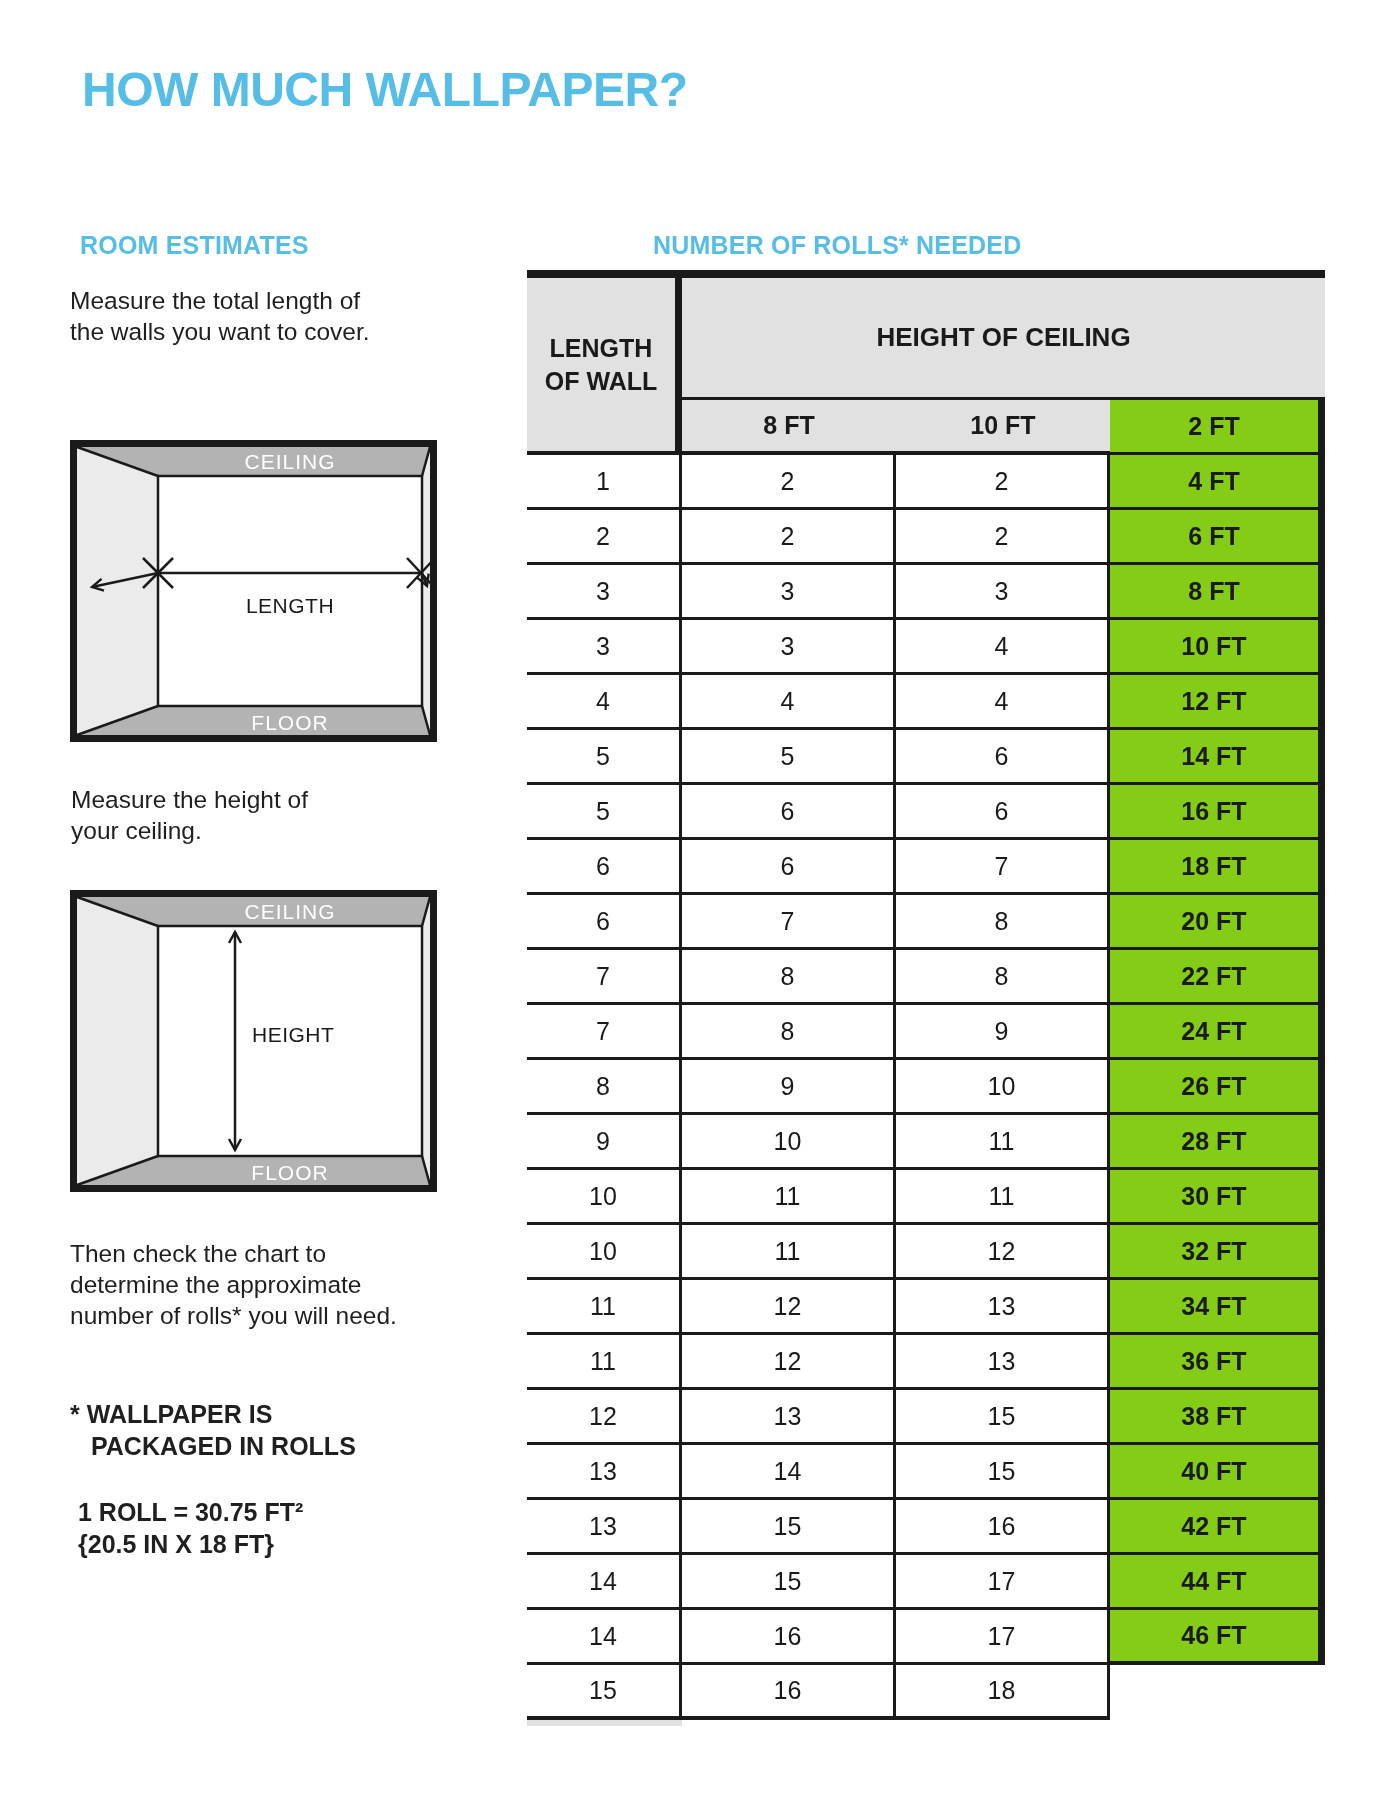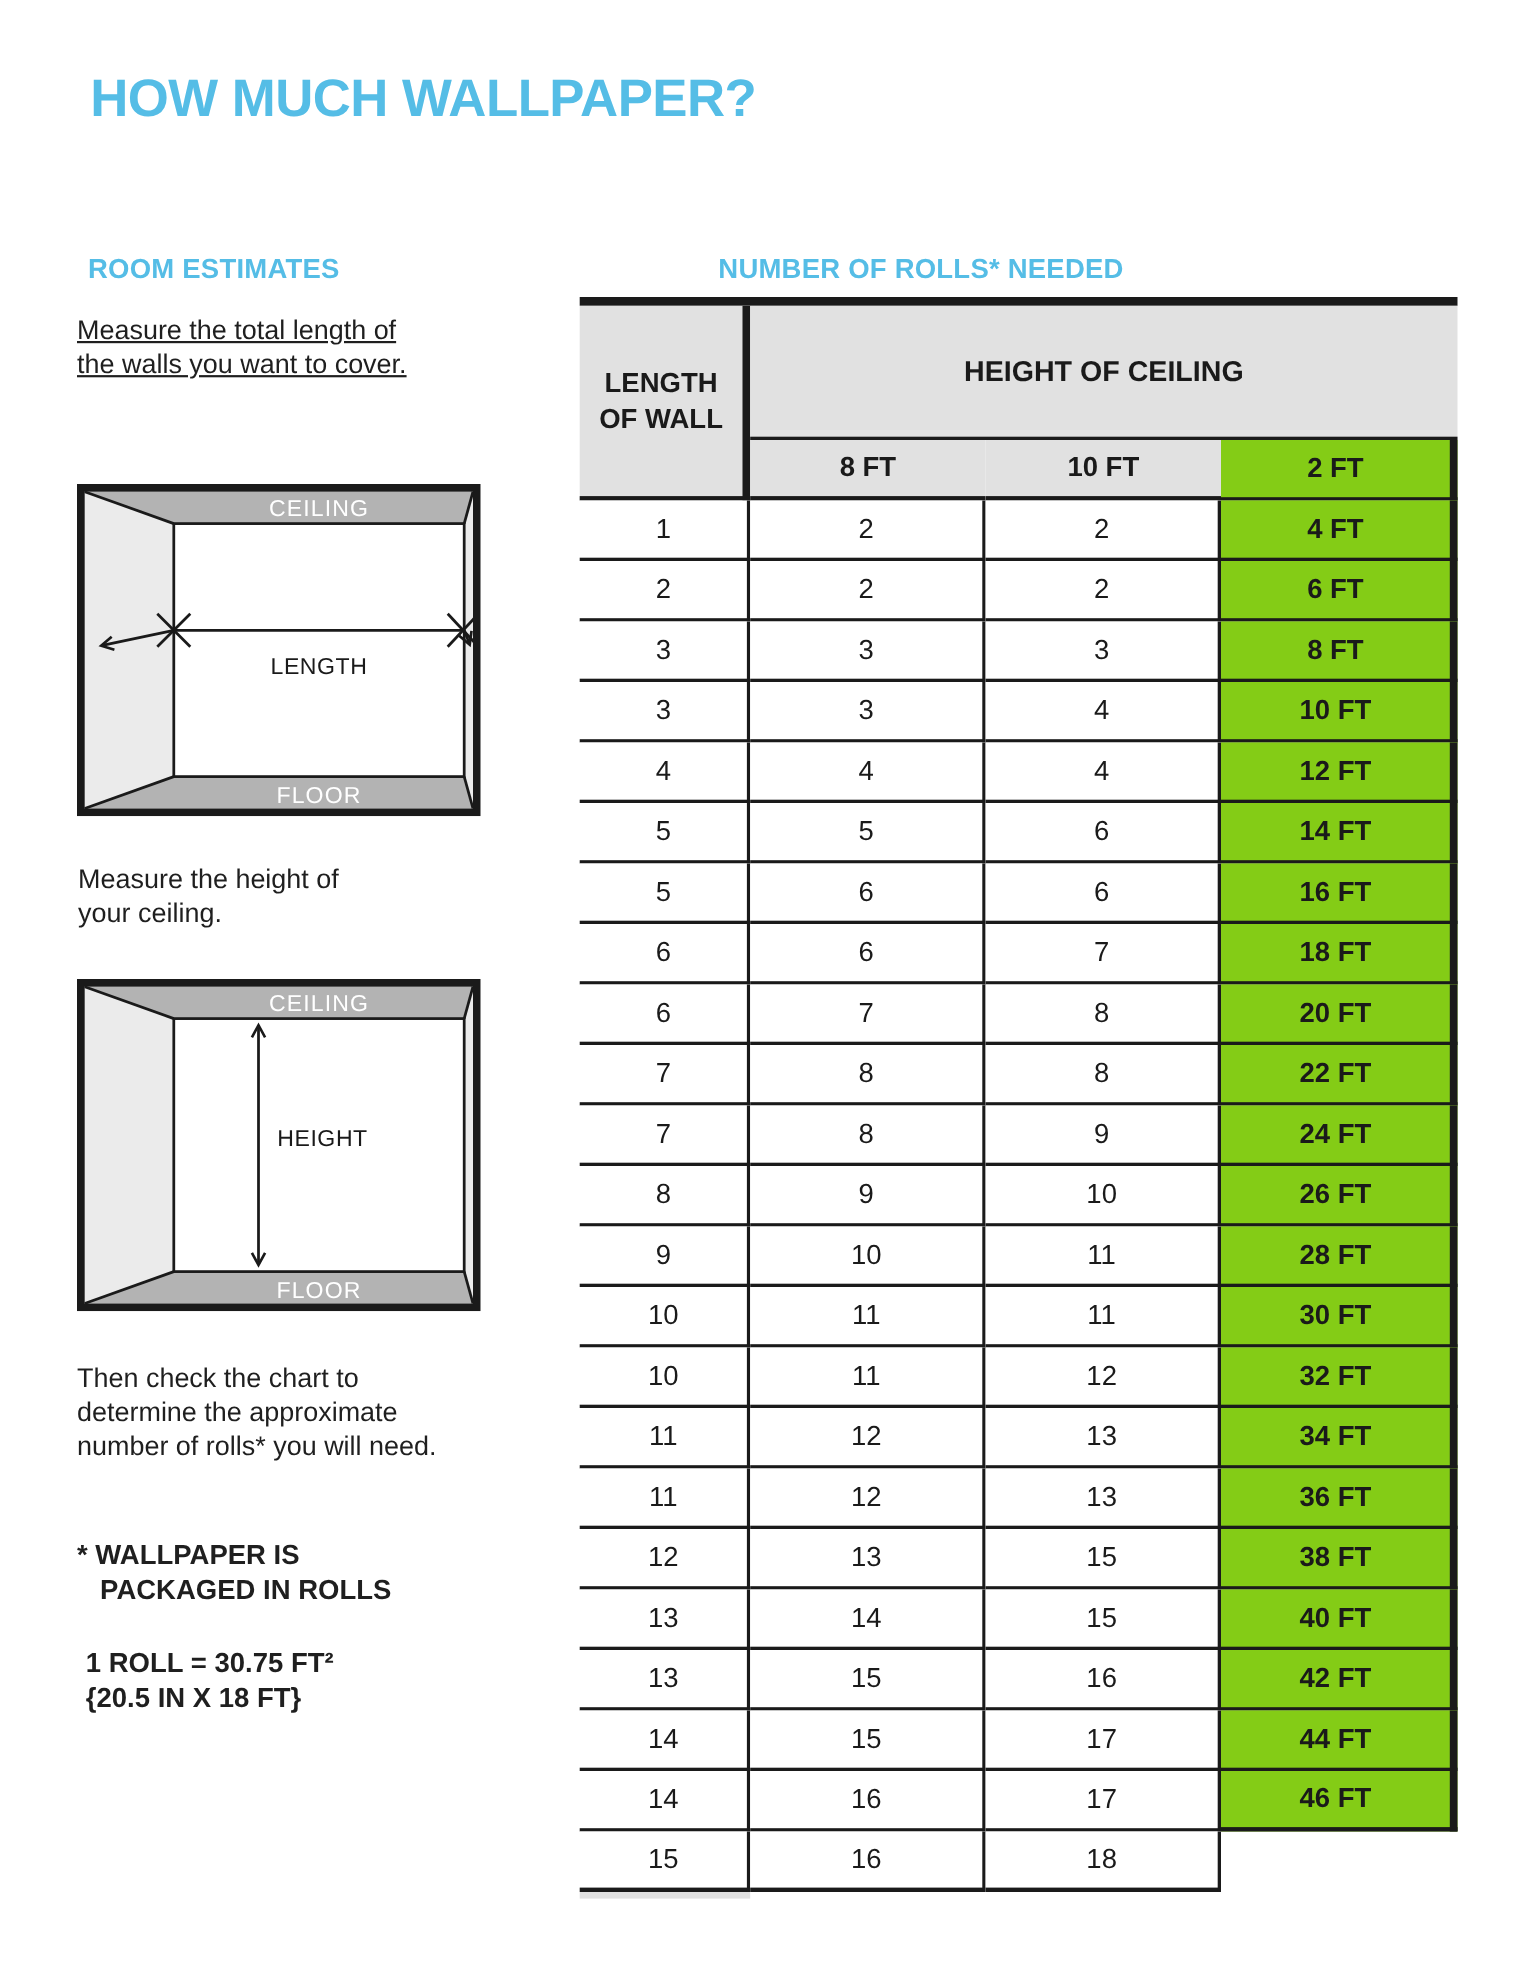--- a/index.html
+++ b/index.html
@@ -64,21 +64,21 @@
 </style>
 </head>
 <body>
 
 <div class="page">
 
   <div class="abs page-title">HOW MUCH WALLPAPER?</div>
 
   <div class="abs blue-subhead" style="left:80px;top:231px;">ROOM ESTIMATES</div>
 
-  <div class="abs body-text" style="left:70px;top:285px;text-decoration:underline;">Measure the total length of
+  <div class="abs body-text" style="left:70px;top:285px;">Measure the total length of
 the walls you want to cover.</div>
 
   <div class="abs diagram" style="top:440px;">
     <svg width="367" height="302" viewBox="0 0 367 302">
       <defs>
         <marker id="ah1" markerWidth="18" markerHeight="18" refX="13" refY="8" orient="auto-start-reverse" markerUnits="userSpaceOnUse">
           <path d="M2,2 L13,8 L2,14" fill="none" stroke="#1a1a1a" stroke-width="2.4"></path>
         </marker>
       </defs>
       <rect x="7" y="7" width="353" height="288" fill="#EBEBEB"></rect>

